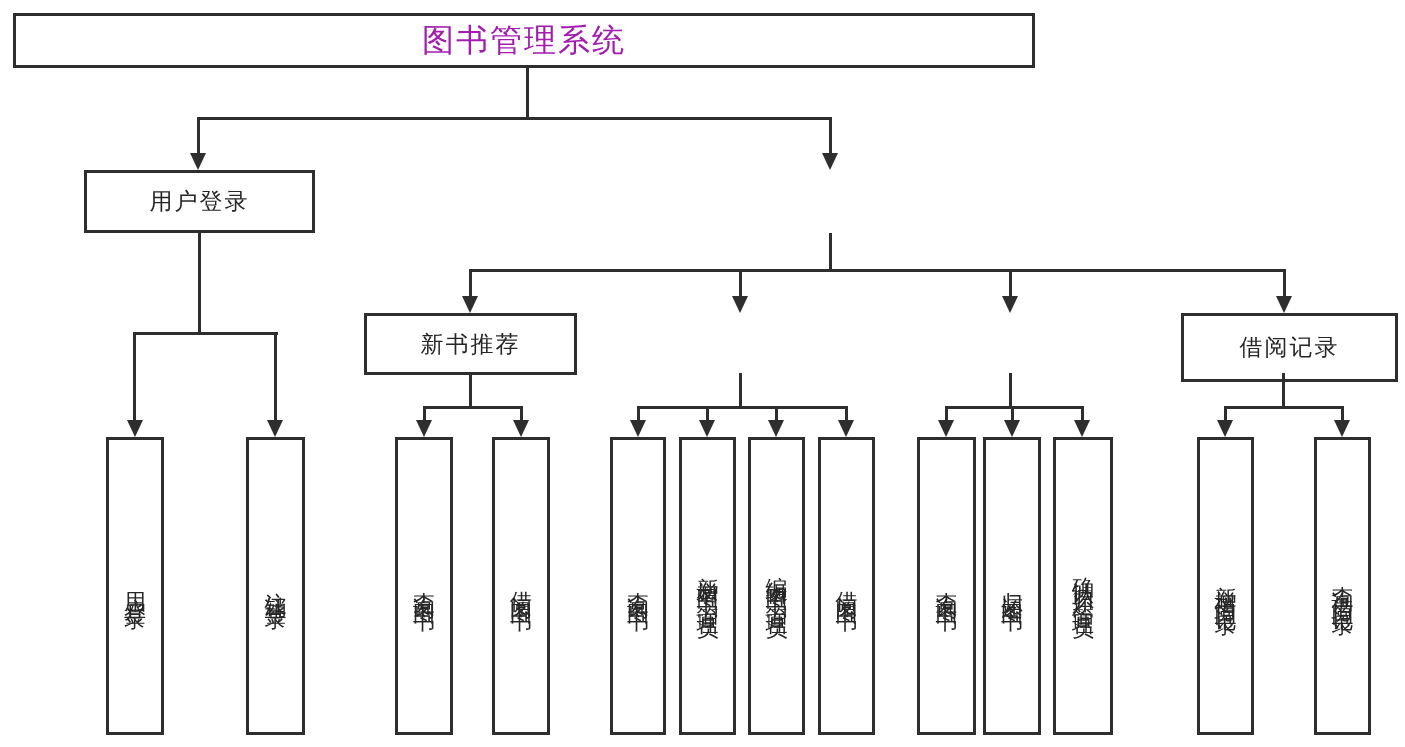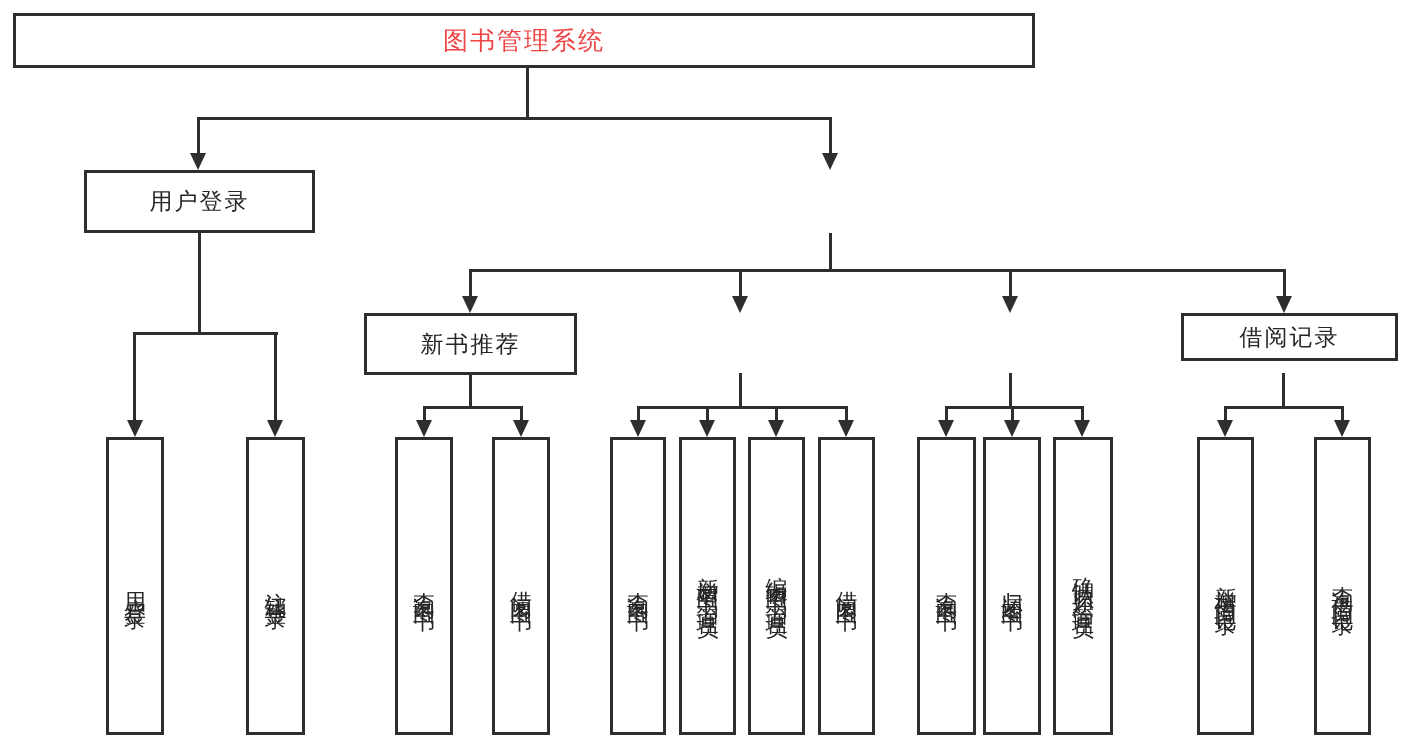--- a/index.html
+++ b/index.html
@@ -5,21 +5,21 @@
   html,body{margin:0;padding:0;background:#ffffff;}
   .canvas{
     position:relative;width:1405px;height:747px;background:#ffffff;overflow:hidden;
     font-family:"Liberation Sans","DejaVu Sans",sans-serif;color:#222222;
   }
   .node{
     position:absolute;box-sizing:border-box;border:3px solid #2e2e2e;background:#ffffff;
     display:flex;align-items:center;justify-content:center;text-align:center;
   }
   .node .hlabel{font-size:23px;letter-spacing:2px;color:#262626;white-space:nowrap;}
-  .node .root-label{font-size:25px;letter-spacing:2px;color:#ef4444;white-space:nowrap;}
+  .node .root-label{font-size:32px;letter-spacing:2px;color:#a21caf;white-space:nowrap;}
   .node .vlabel{
     writing-mode:vertical-rl;text-orientation:mixed;
     font-size:22px;letter-spacing:6px;line-height:1.1;color:#262626;white-space:nowrap;
   }
   .hline{position:absolute;height:3px;background:#2e2e2e;}
   .vline{position:absolute;width:3px;background:#2e2e2e;}
   .arrow{
     position:absolute;width:0;height:0;
     border-left:8px solid transparent;border-right:8px solid transparent;
     border-top:17px solid #2e2e2e;
@@ -64,21 +64,21 @@
   <div class="vline" style="left:739px;top:269px;height:29px;"></div>
   <div class="arrow" style="left:732px;top:296px;"></div>
   <div class="vline" style="left:1009px;top:269px;height:29px;"></div>
   <div class="arrow" style="left:1002px;top:296px;"></div>
   <div class="vline" style="left:1283px;top:269px;height:29px;"></div>
   <div class="arrow" style="left:1276px;top:296px;"></div>
 
   <div class="node" style="left:364px;top:313px;width:213px;height:62px;">
     <span class="hlabel">新书推荐</span>
   </div>
-  <div class="node" style="left:1181px;top:313px;width:217px;height:48px;">
+  <div class="node" style="left:1181px;top:313px;width:217px;height:69px;">
     <span class="hlabel">借阅记录</span>
   </div>
 
   <div class="vline" style="left:469px;top:373px;height:36px;"></div>
   <div class="hline" style="left:423px;top:406px;width:100px;"></div>
   <div class="vline" style="left:423px;top:406px;height:16px;"></div>
   <div class="arrow" style="left:416px;top:420px;"></div>
   <div class="vline" style="left:520px;top:406px;height:16px;"></div>
   <div class="arrow" style="left:513px;top:420px;"></div>
 

